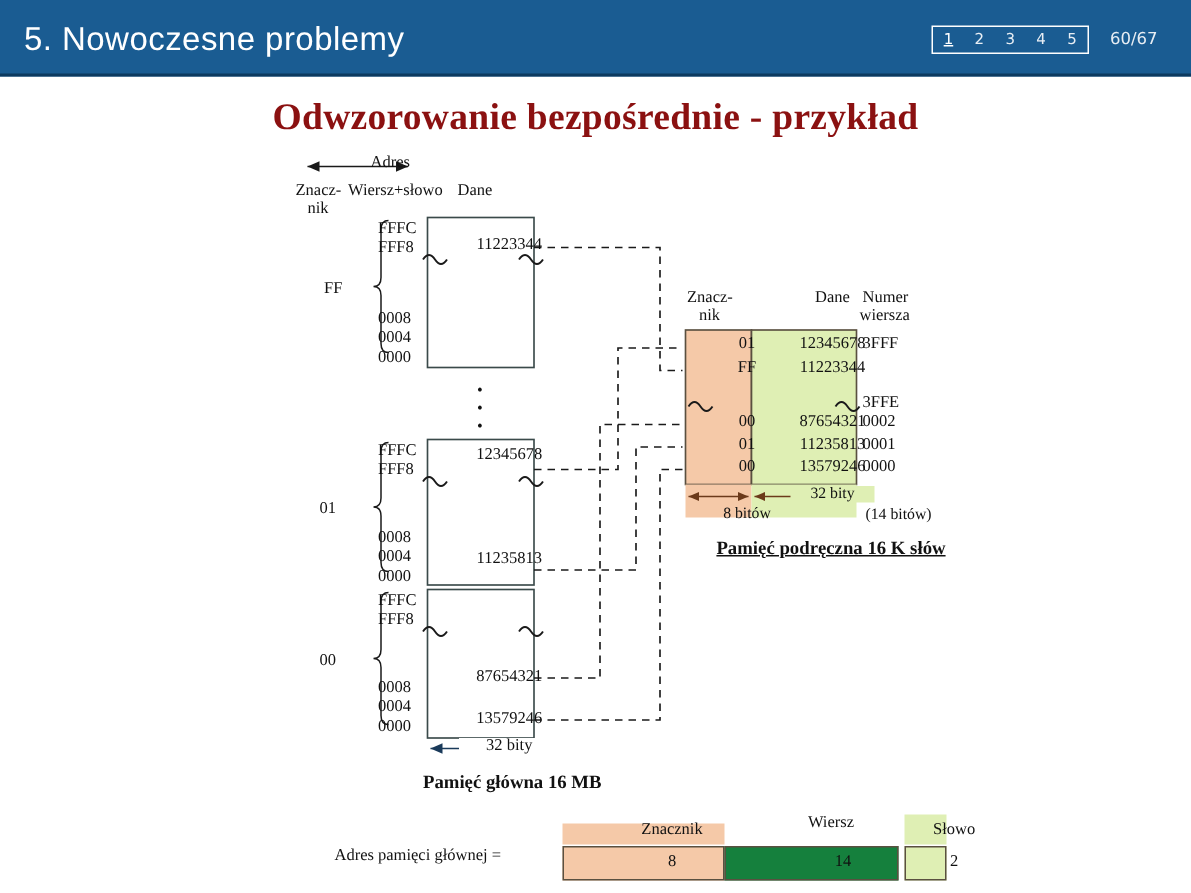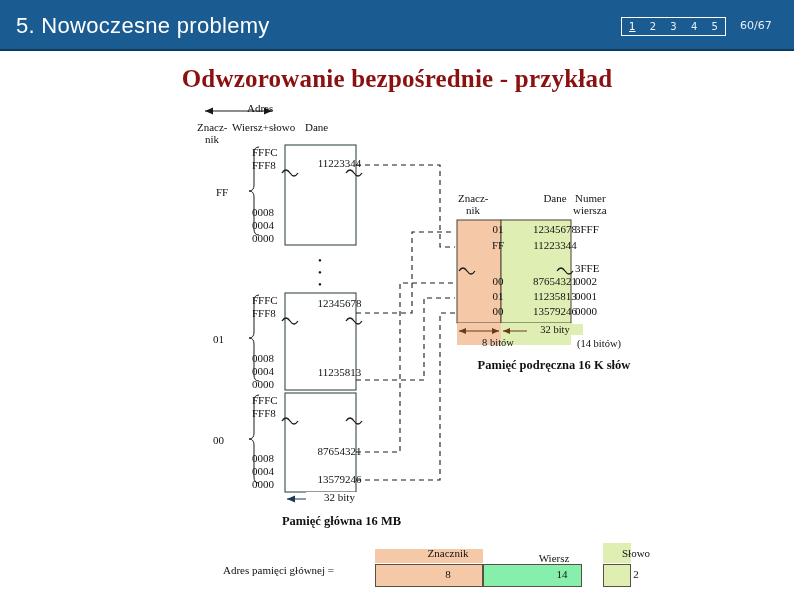--- a/index.html
+++ b/index.html
@@ -219,37 +219,37 @@
   <div class="txt t11" style="left:575px; top:196px;">0001</div>
 
   <div class="txt t11 ctr" style="left:457px; top:211px; width:44px;">00</div>
   <div class="txt t11 ctr" style="left:501px; top:211px; width:70px;">13579246</div>
   <div class="txt t11" style="left:575px; top:211px;">0000</div>
 
   <div class="txt t10 ctr" style="left:453px; top:242px; width:52px;">8 bitów</div>
   <div class="txt t10 ctr" style="left:508px; top:229px; width:56px; background:#dfefb4;">32 bity</div>
   <div class="txt t10" style="left:577px; top:243px;">(14 bitów)</div>
 
-  <div class="txt t12b ctr" style="left:435px; top:264px; width:200px;">Pamięć podręczna 16 K słów</div>
+  <div class="txt t12b ctr" style="left:435px; top:264px; width:200px;text-decoration:underline;">Pamięć podręczna 16 K słów</div>
 
   <div class="txt t11" style="left:223px; top:470px;text-align:center;">Adres pamięci głównej =</div>
 
   <div style="position:absolute; left:375px; top:448px; width:256px; height:40px;">
 
     <div style="position:absolute; left:0; top:6px; width:108px; height:14px; background:#f5c9a8;"></div>
     <div style="position:absolute; left:228px; top:0; width:28px; height:20px; background:#dfefb4;"></div>
 
     <div class="txt t11 ctr" style="left:0; top:5px; width:108px;">Znacznik</div>
-    <div class="txt t11 ctr" style="left:108px; top:10px; width:104px;">Wiersz</div>
+    <div class="txt t11 ctr" style="left:108px; top:0; width:104px;">Wiersz</div>
     <div class="txt t11 ctr" style="left:228px; top:5px; width:28px;">Słowo</div>
 
     <div style="position:absolute; left:0; top:21px; width:108px; height:23px; background:#f5c9a8; border:1px solid #5a5040;">
       <div class="txt t11 ctr" style="left:0; top:4px; width:106px;">8</div>
     </div>
-    <div style="position:absolute; left:108px; top:21px; width:99px; height:23px; background:#86efac; border:1px solid #5a5040;">
+    <div style="position:absolute; left:108px; top:21px; width:116px; height:23px; background:#15803d; border:1px solid #5a5040;">
       <div class="txt t11 ctr" style="left:0; top:4px; width:118px;">14</div>
     </div>
     <div style="position:absolute; left:228px; top:21px; width:28px; height:23px; background:#dfefb4; border:1px solid #5a5040;">
       <div class="txt t11 ctr" style="left:0; top:4px; width:26px;">2</div>
     </div>
   </div>
 
 </div>
 
 </body></html>

